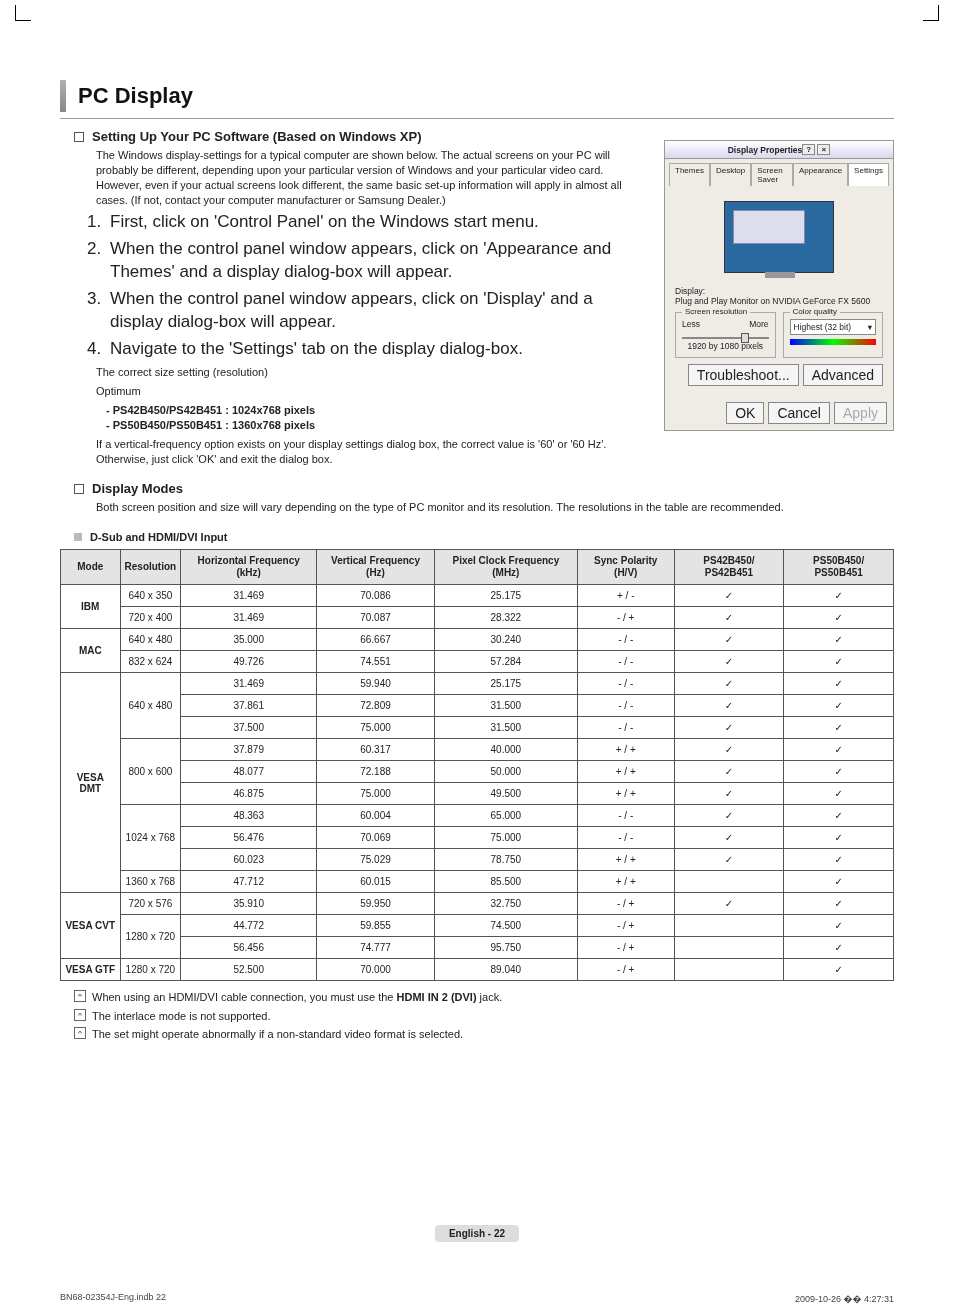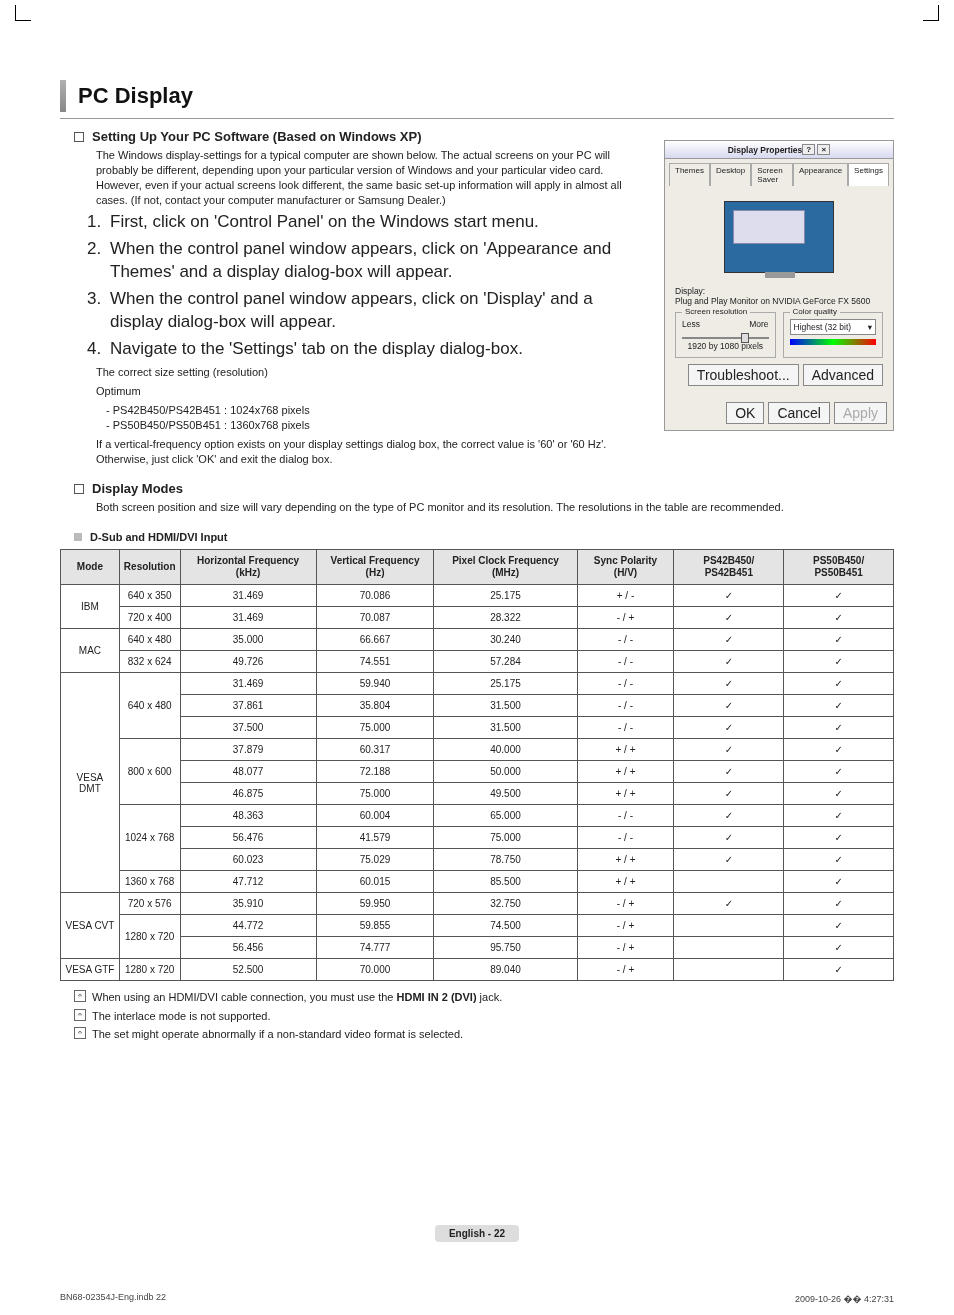--- a/index.html
+++ b/index.html
@@ -18,32 +18,32 @@
     .sub-head { display: flex; align-items: center; margin: 10px 0 4px 14px; }
     .bullet-sq { width: 10px; height: 10px; border: 1.5px solid #555; margin-right: 8px; flex-shrink: 0; }
     .sub-head h2 { font-size: 13px; font-weight: bold; color: #222; }
     .body-text { font-size: 11px; line-height: 1.35; margin-left: 36px; margin-right: 250px; margin-bottom: 4px; }
     .body-text-full { font-size: 11px; line-height: 1.35; margin-left: 36px; margin-bottom: 4px; }
 
     ol.steps { list-style: decimal; margin-left: 36px; font-size: 17px; line-height: 1.35; padding-left: 10px; margin-right: 250px; }
     ol.steps li { margin-bottom: 4px; padding-left: 4px; }
     ol.steps li strong { font-weight: bold; }
 
-    .dashed-list { margin-left: 46px; font-size: 11px; line-height: 1.4; }
+    .dashed-list { margin-left: 46px; font-size: 11px; line-height: 1.4; font-weight: bold; }
     .dashed-list div::before { content: "-  "; }
 
     .sub3-head { display: flex; align-items: center; margin: 16px 0 6px 14px; }
     .bullet-sq-small { width: 8px; height: 8px; background: #bbb; margin-right: 8px; flex-shrink: 0; }
     .sub3-head h3 { font-size: 11px; font-weight: bold; color: #222; }
 
     
     table.modetbl { border-collapse: collapse; width: 100%; font-size: 10px; margin: 0 0 8px 0; }
     table.modetbl th, table.modetbl td { border: 1px solid #555; padding: 5px 4px; text-align: center; vertical-align: middle; }
     table.modetbl th { background: #e4e4e4; font-weight: bold; line-height: 1.2; }
-    table.modetbl td.mode-col { font-weight: normal; }
+    table.modetbl td.mode-col { font-weight: bold; }
 
     
     .note { display: flex; align-items: flex-start; margin-left: 14px; font-size: 11px; line-height: 1.5; margin-top: 2px; }
     .note-icon { width: 12px; height: 12px; border: 1px solid #666; margin-right: 6px; font-size: 8px; display: flex; align-items: center; justify-content: center; flex-shrink: 0; margin-top: 1px; }
     .note span b { font-weight: bold; }
 
     
     .figure { position: absolute; top: 140px; right: 60px; width: 230px; border: 1px solid #999; background: #efece6; font-size: 8.5px; }
     .fig-title { background: linear-gradient(#fff,#d8d8f0); border-bottom: 1px solid #999; padding: 3px 6px; font-weight: bold; display: flex; justify-content: center; align-items: center; }
     .fig-btns { display: flex; gap: 2px; }
@@ -234,21 +234,21 @@
         <td rowspan="3">640 x 480</td>
         <td>31.469</td>
         <td>59.940</td>
         <td>25.175</td>
         <td>- / -</td>
         <td>✓</td>
         <td>✓</td>
       </tr>
       <tr>
         <td>37.861</td>
-        <td>35.804</td>
+        <td>72.809</td>
         <td>31.500</td>
         <td>- / -</td>
         <td>✓</td>
         <td>✓</td>
       </tr>
       <tr>
         <td>37.500</td>
         <td>75.000</td>
         <td>31.500</td>
         <td>- / -</td>
@@ -284,21 +284,21 @@
         <td rowspan="3">1024 x 768</td>
         <td>48.363</td>
         <td>60.004</td>
         <td>65.000</td>
         <td>- / -</td>
         <td>✓</td>
         <td>✓</td>
       </tr>
       <tr>
         <td>56.476</td>
-        <td>41.579</td>
+        <td>70.069</td>
         <td>75.000</td>
         <td>- / -</td>
         <td>✓</td>
         <td>✓</td>
       </tr>
       <tr>
         <td>60.023</td>
         <td>75.029</td>
         <td>78.750</td>
         <td>+ / +</td>

